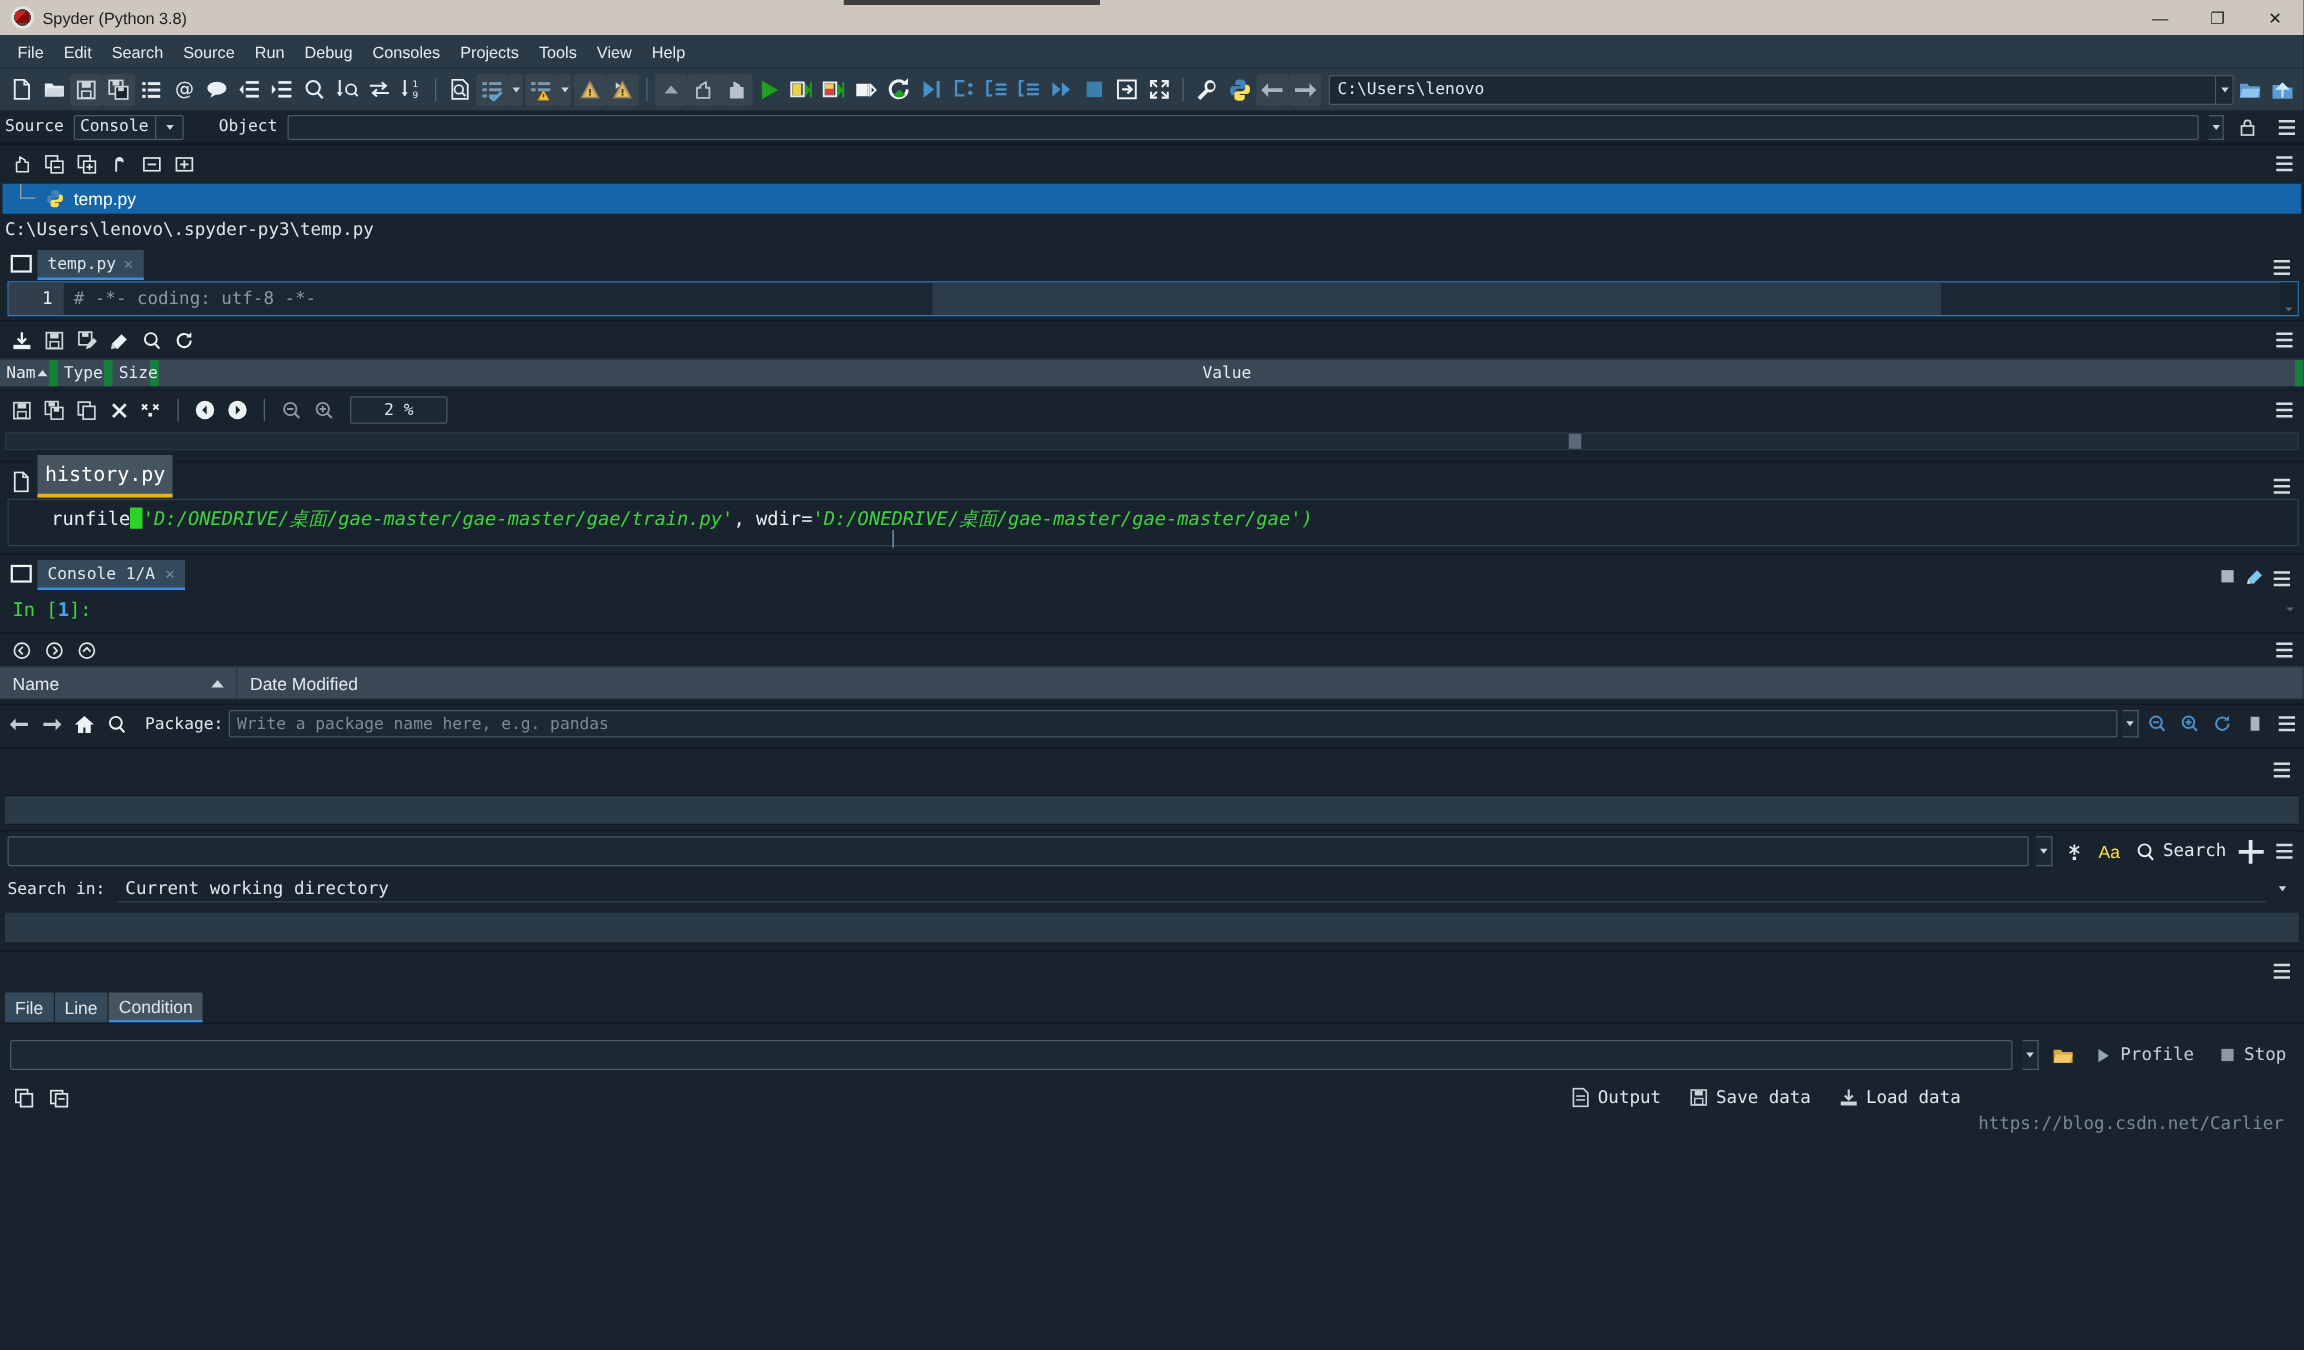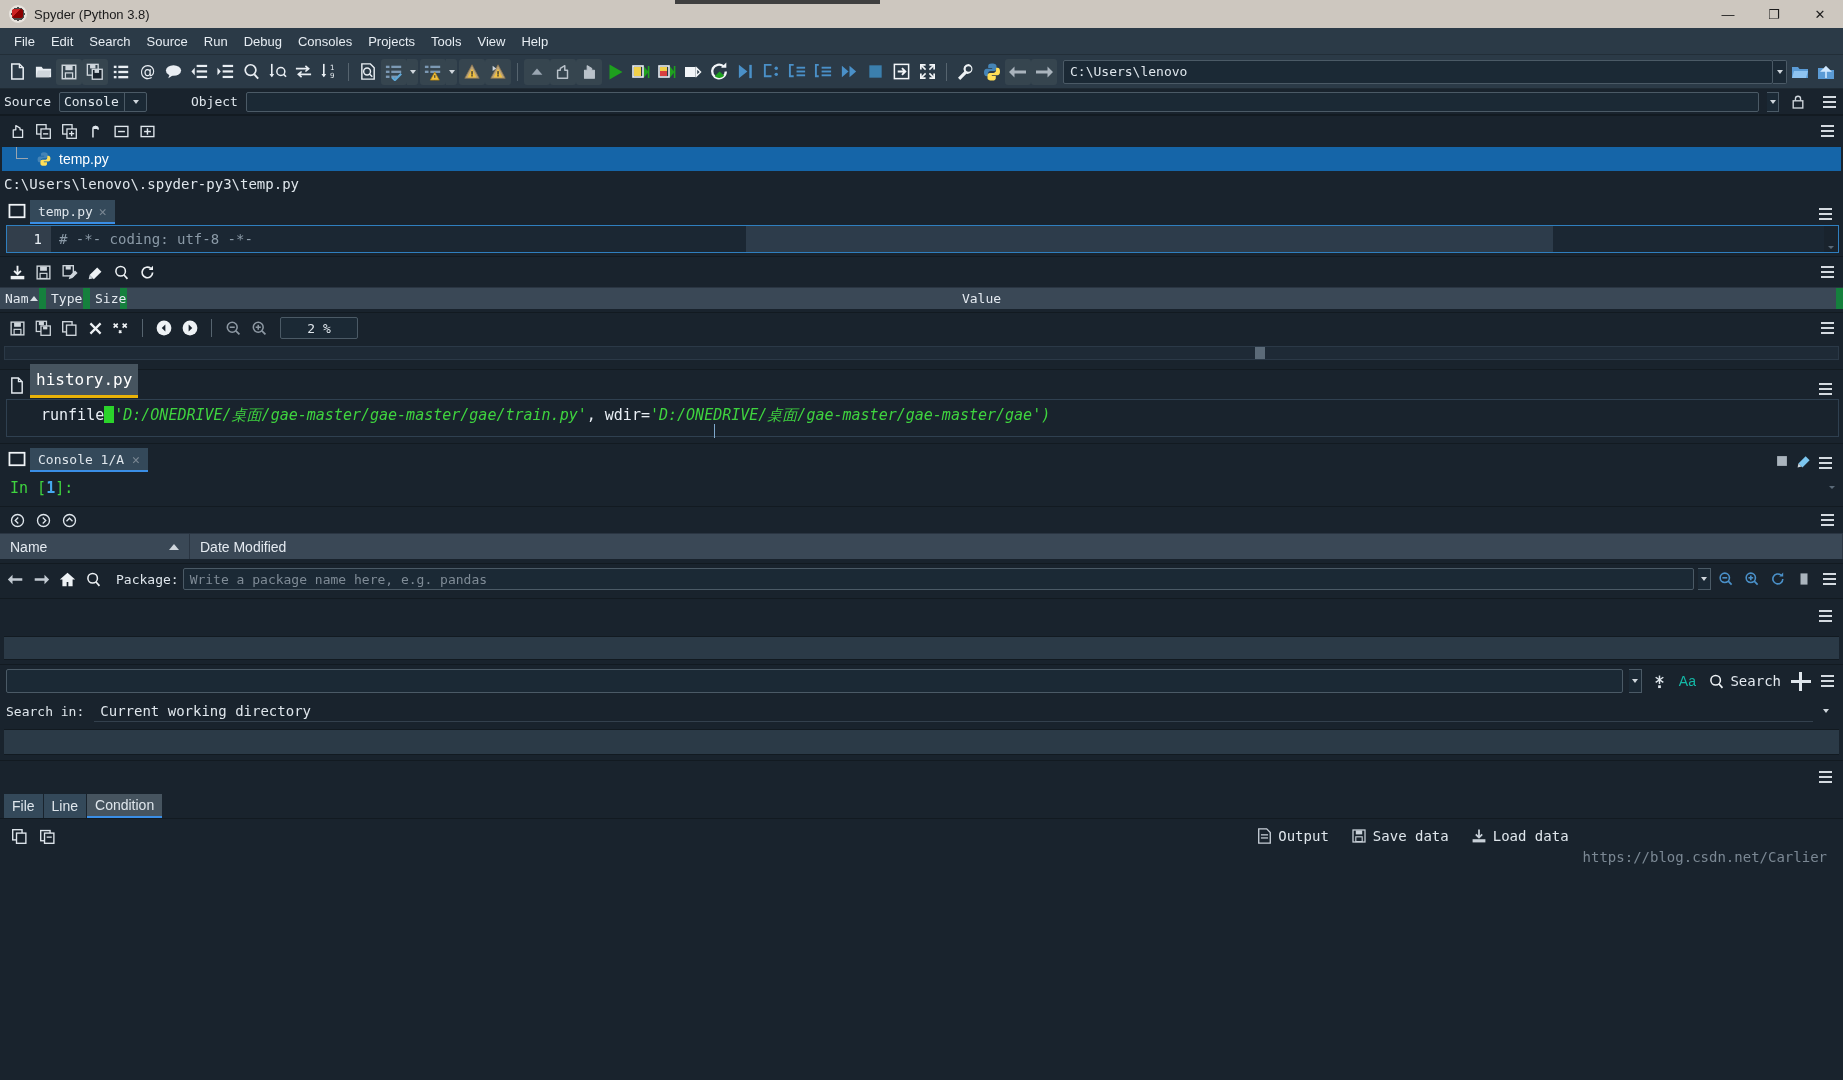--- a/index.html
+++ b/index.html
@@ -549,21 +549,21 @@
   </div>
 
   <div class="srcrow">
     <div class="lbl">Source</div>
     <div class="combo" style="width:88px">
       <span>Console</span>
       <span class="cbcaret">
           <span class="caret"></span>
         </span>
     </div>
-    <div class="lbl" style="margin-left:36px">Object</div>
+    <div class="lbl" style="margin-left:20px">Object</div>
     <div class="objfield"></div>
     <div class="objcaret">
         <div class="caret"></div>
       </div>
     <div class="icobtn">
       <svg width="16" height="16" viewBox="0 0 20 20">
           <rect x="4" y="8.5" width="12" height="9" fill="none" stroke="#cfd6dc" stroke-width="1.7"></rect>
           <path d="M6.8 8.5V6a3.2 3.2 0 0 1 6.4 0v2.5" fill="none" stroke="#cfd6dc" stroke-width="1.7"></path>
         </svg>
     </div>
@@ -987,21 +987,21 @@
       <div class="icobtn">
         <svg width="17" height="17" viewBox="0 0 20 20">
             <g stroke="#dfe6ec" stroke-width="1.7">
               <line x1="10" y1="3" x2="10" y2="13"></line>
               <line x1="5.5" y1="5" x2="14.5" y2="11"></line>
               <line x1="14.5" y1="5" x2="5.5" y2="11"></line>
             </g>
             <rect x="8.4" y="14.5" width="3.2" height="3.2" fill="#dfe6ec"></rect>
           </svg>
       </div>
-      <div class="icobtn" style="color:#14b8a6;font-size:14px;font-family:'Liberation Sans',sans-serif">Aa</div>
+      <div class="icobtn" style="color:#fde047;font-size:14px;font-family:'Liberation Sans',sans-serif">Aa</div>
       <div class="searchbtn">
         <span>
           <svg width="17" height="17" viewBox="0 0 20 20">
               <circle cx="9" cy="8.5" r="5.6" fill="none" stroke="#eef2f5" stroke-width="1.8"></circle>
               <line x1="13" y1="13" x2="17" y2="17.5" stroke="#eef2f5" stroke-width="2"></line>
             </svg>
         </span>
         <span>Search</span>
       </div>
       <div class="plusbtn">
@@ -1030,20 +1030,48 @@
         <i></i>
       </div>
   </div>
   <div class="bptabs">
     <div class="bptab">File</div>
     <div class="bptab">Line</div>
     <div class="bptab active">Condition</div>
   </div>
   <div class="hline"></div>
 
+  <div class="profrow" style="margin-top:8px">
+    <div class="profinput"></div>
+    <div class="profcaret">
+        <div class="caret"></div>
+      </div>
+    <div class="icobtn">
+      <svg width="19" height="19" viewBox="0 0 20 20">
+          <path d="M2 5h6l1.5 2H18v9H2z" fill="#d8a93c"></path>
+          <path d="M4 9h14l-2 7H2z" fill="#f0c96a"></path>
+        </svg>
+    </div>
+    <div class="profbtn">
+      <span>
+        <svg width="15" height="15" viewBox="0 0 20 20">
+            <path d="M5 3l11 7-11 7z" fill="#9aa6b2"></path>
+          </svg>
+      </span>
+      <span>Profile</span>
+    </div>
+    <div class="profbtn">
+      <span>
+        <svg width="14" height="14" viewBox="0 0 20 20">
+            <rect x="3" y="3" width="14" height="14" fill="#8d98a3"></rect>
+          </svg>
+      </span>
+      <span>Stop</span>
+    </div>
+  </div>
 
   <div class="statusrow">
     <div class="icobtn">
       <svg width="17" height="17" viewBox="0 0 20 20">
           <rect x="2" y="2" width="11" height="12" fill="none" stroke="#dfe6ec" stroke-width="1.6"></rect>
           <rect x="6.5" y="6" width="11" height="12" fill="#19232d" stroke="#dfe6ec" stroke-width="1.6"></rect>
         </svg>
     </div>
     <div class="icobtn">
       <svg width="17" height="17" viewBox="0 0 20 20">

